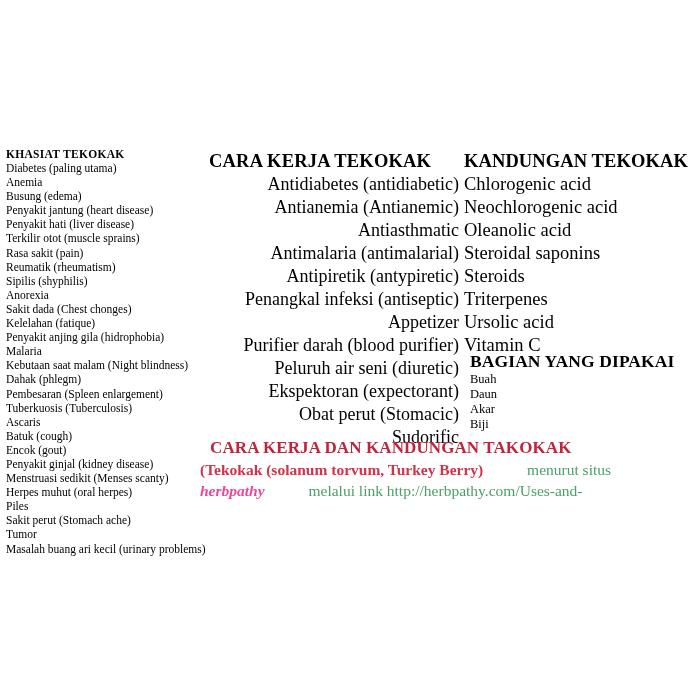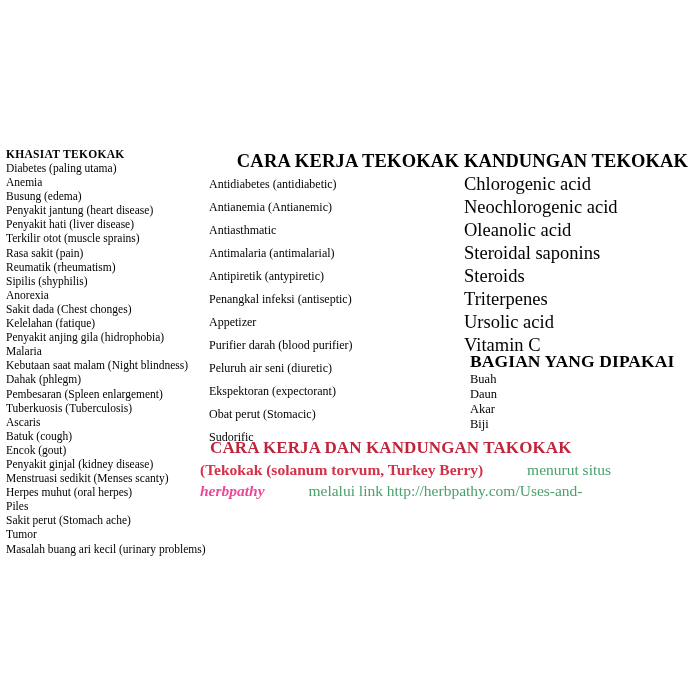--- a/index.html
+++ b/index.html
@@ -50,27 +50,27 @@
     left: 209px;
     top: 150px;
     width: 250px;
   }
   .col-cara .col-title {
     font-size: 18.5px;
     font-weight: bold;
     line-height: 23px;
     letter-spacing: 0.2px;
     white-space: nowrap;
+  }
+  .col-cara .item {
+    font-size: 18px;
+    font-weight: normal;
+    line-height: 23px;
+    white-space: nowrap;
     text-align: right;
-  }
-  .col-cara .item {
-    font-size: 12px;
-    font-weight: normal;
-    line-height: 23px;
-    white-space: nowrap;
   }
 
   
   .col-kandungan {
     position: absolute;
     left: 464px;
     top: 150px;
     width: 236px;
   }
   .col-kandungan .col-title {

